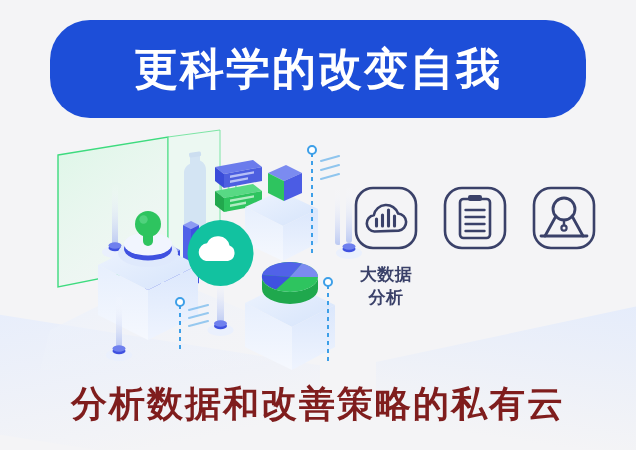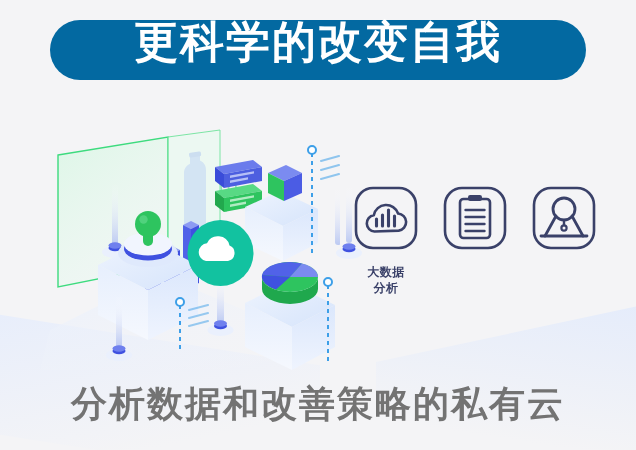--- a/index.html
+++ b/index.html
@@ -41,44 +41,44 @@
     transform: skewY(9deg);
     pointer-events: none;
   }
 
   
   .title-pill {
     position: absolute;
     left: 50px;
     top: 20px;
     width: 536px;
-    height: 60px;
+    height: 98px;
     border-radius: 40px;
-    background: #0369a1;
+    background: #1d4ed8;
     display: flex;
-    align-items: flex-start;
+    align-items: center;
     justify-content: center;
   }
   .title-pill .title-text {
     color: #ffffff;
     font-size: 44px;
     font-weight: bold;
     letter-spacing: 2px;
     line-height: 1;
     white-space: nowrap;
   }
 
   
   .tagline {
     position: absolute;
     left: 0;
     right: 0;
     top: 380px;
     text-align: center;
-    color: #737373;
+    color: #7f1d1d;
     font-size: 36px;
     font-weight: bold;
     letter-spacing: 2px;
     white-space: nowrap;
   }
 
   
   .illus {
     position: absolute;
     left: 40px;
@@ -104,21 +104,21 @@
     align-items: center;
   }
   .feature-icon {
     width: 64px;
     height: 64px;
   }
   .feature-label {
     margin-top: 14px;
     text-align: center;
     color: #3a4169;
-    font-size: 12px;
+    font-size: 17px;
     font-weight: bold;
     line-height: 1.35;
     letter-spacing: .5px;
     white-space: pre-line;
   }
 </style>
 </head>
 <body>
 
 <div id="root">

